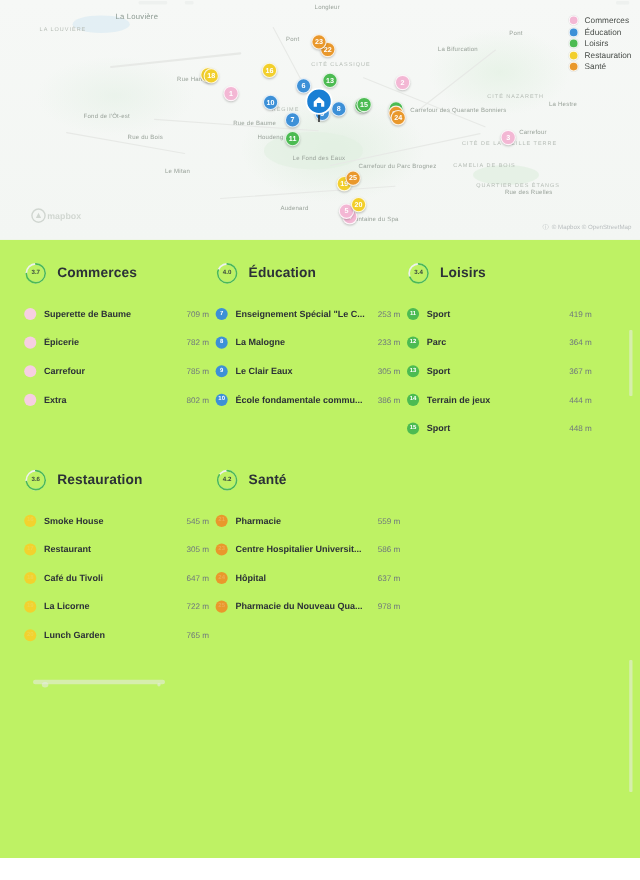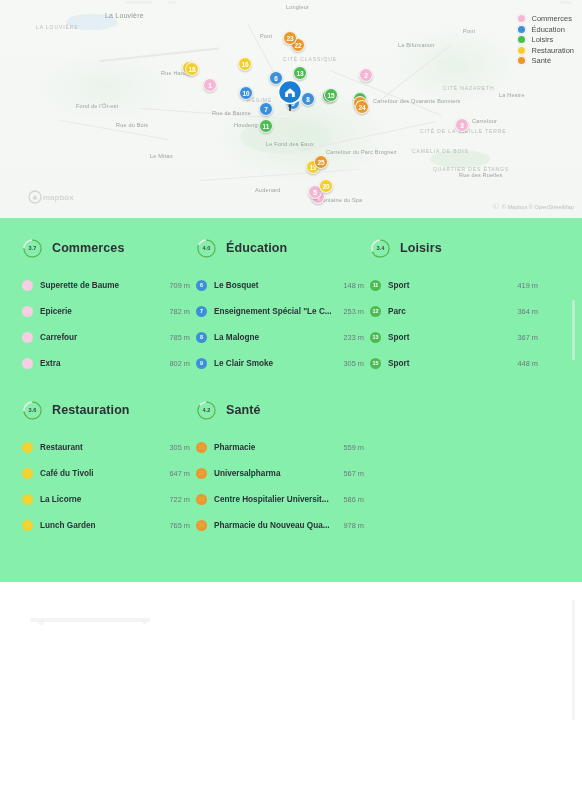--- a/index.html
+++ b/index.html
@@ -7,22 +7,22 @@
     margin: 0; padding: 0;
     width: 582px; height: 800px;
     background: #ffffff;
     font-family: "Liberation Sans", sans-serif;
     overflow: hidden;
   }
 
   #page {
     position: relative;
     width: 582px;
-    height: 582px;
-    background: #86efac;
+    height: 780px;
+    background: #bef264;
   }
 
   
   #map-area {
     position: relative;
     width: 582px;
     height: 218px;
     background: #f3f6f4;
     overflow: hidden;
   }
@@ -399,38 +399,38 @@
               <svg width="21" height="21" viewBox="0 0 21 21">
                 <circle cx="10.5" cy="10.5" r="8.6" fill="none" stroke="#eef1ee" stroke-width="1.5"></circle>
                 <circle cx="10.5" cy="10.5" r="8.6" fill="none" stroke="#4cbb52" stroke-width="1.5" stroke-linecap="round" stroke-dasharray="43.23 10.81" transform="rotate(-90 10.5 10.5)"></circle>
               </svg>
               <div class="score-val">4.0</div>
             </div>
             <div class="cat-title">Éducation</div>
           </div>
           <div class="poi-list">
             <div class="poi-row">
-              <span class="poi-badge b-education">6</span>
-              <span class="poi-name">Le Bosquet</span>
-              <span class="poi-dist">148 m</span>
-            </div>
-            <div class="poi-row">
               <span class="poi-badge b-education">7</span>
               <span class="poi-name">Enseignement Spécial "Le C...</span>
               <span class="poi-dist">253 m</span>
             </div>
             <div class="poi-row">
               <span class="poi-badge b-education">8</span>
               <span class="poi-name">La Malogne</span>
               <span class="poi-dist">233 m</span>
             </div>
             <div class="poi-row">
               <span class="poi-badge b-education">9</span>
-              <span class="poi-name">Le Clair Smoke</span>
+              <span class="poi-name">Le Clair Eaux</span>
               <span class="poi-dist">305 m</span>
+            </div>
+            <div class="poi-row">
+              <span class="poi-badge b-education">10</span>
+              <span class="poi-name">École fondamentale commu...</span>
+              <span class="poi-dist">386 m</span>
             </div>
           </div>
         </div>
         <div class="cat-block">
           <div class="cat-head">
             <div class="score-ring">
               <svg width="21" height="21" viewBox="0 0 21 21">
                 <circle cx="10.5" cy="10.5" r="8.6" fill="none" stroke="#eef1ee" stroke-width="1.5"></circle>
                 <circle cx="10.5" cy="10.5" r="8.6" fill="none" stroke="#4cbb52" stroke-width="1.5" stroke-linecap="round" stroke-dasharray="36.74 17.29" transform="rotate(-90 10.5 10.5)"></circle>
               </svg>
@@ -446,20 +446,25 @@
             </div>
             <div class="poi-row">
               <span class="poi-badge b-loisirs">12</span>
               <span class="poi-name">Parc</span>
               <span class="poi-dist">364 m</span>
             </div>
             <div class="poi-row">
               <span class="poi-badge b-loisirs">13</span>
               <span class="poi-name">Sport</span>
               <span class="poi-dist">367 m</span>
+            </div>
+            <div class="poi-row">
+              <span class="poi-badge b-loisirs">14</span>
+              <span class="poi-name">Terrain de jeux</span>
+              <span class="poi-dist">444 m</span>
             </div>
             <div class="poi-row">
               <span class="poi-badge b-loisirs">15</span>
               <span class="poi-name">Sport</span>
               <span class="poi-dist">448 m</span>
             </div>
           </div>
         </div>
       </div>
     <div class="cat-grid row-2" id="cat-grid-bottom">
@@ -469,20 +474,25 @@
               <svg width="21" height="21" viewBox="0 0 21 21">
                 <circle cx="10.5" cy="10.5" r="8.6" fill="none" stroke="#eef1ee" stroke-width="1.5"></circle>
                 <circle cx="10.5" cy="10.5" r="8.6" fill="none" stroke="#4cbb52" stroke-width="1.5" stroke-linecap="round" stroke-dasharray="38.91 15.13" transform="rotate(-90 10.5 10.5)"></circle>
               </svg>
               <div class="score-val">3.6</div>
             </div>
             <div class="cat-title">Restauration</div>
           </div>
           <div class="poi-list">
             <div class="poi-row">
+              <span class="poi-badge b-restauration">16</span>
+              <span class="poi-name">Smoke House</span>
+              <span class="poi-dist">545 m</span>
+            </div>
+            <div class="poi-row">
               <span class="poi-badge b-restauration">17</span>
               <span class="poi-name">Restaurant</span>
               <span class="poi-dist">305 m</span>
             </div>
             <div class="poi-row">
               <span class="poi-badge b-restauration">18</span>
               <span class="poi-name">Café du Tivoli</span>
               <span class="poi-dist">647 m</span>
             </div>
             <div class="poi-row">
@@ -508,28 +518,28 @@
             </div>
             <div class="cat-title">Santé</div>
           </div>
           <div class="poi-list">
             <div class="poi-row">
               <span class="poi-badge b-sante">21</span>
               <span class="poi-name">Pharmacie</span>
               <span class="poi-dist">559 m</span>
             </div>
             <div class="poi-row">
-              <span class="poi-badge b-sante">22</span>
-              <span class="poi-name">Universalpharma</span>
-              <span class="poi-dist">567 m</span>
-            </div>
-            <div class="poi-row">
               <span class="poi-badge b-sante">23</span>
               <span class="poi-name">Centre Hospitalier Universit...</span>
               <span class="poi-dist">586 m</span>
+            </div>
+            <div class="poi-row">
+              <span class="poi-badge b-sante">24</span>
+              <span class="poi-name">Hôpital</span>
+              <span class="poi-dist">637 m</span>
             </div>
             <div class="poi-row">
               <span class="poi-badge b-sante">25</span>
               <span class="poi-name">Pharmacie du Nouveau Qua...</span>
               <span class="poi-dist">978 m</span>
             </div>
           </div>
         </div>
       </div>
   </div>

